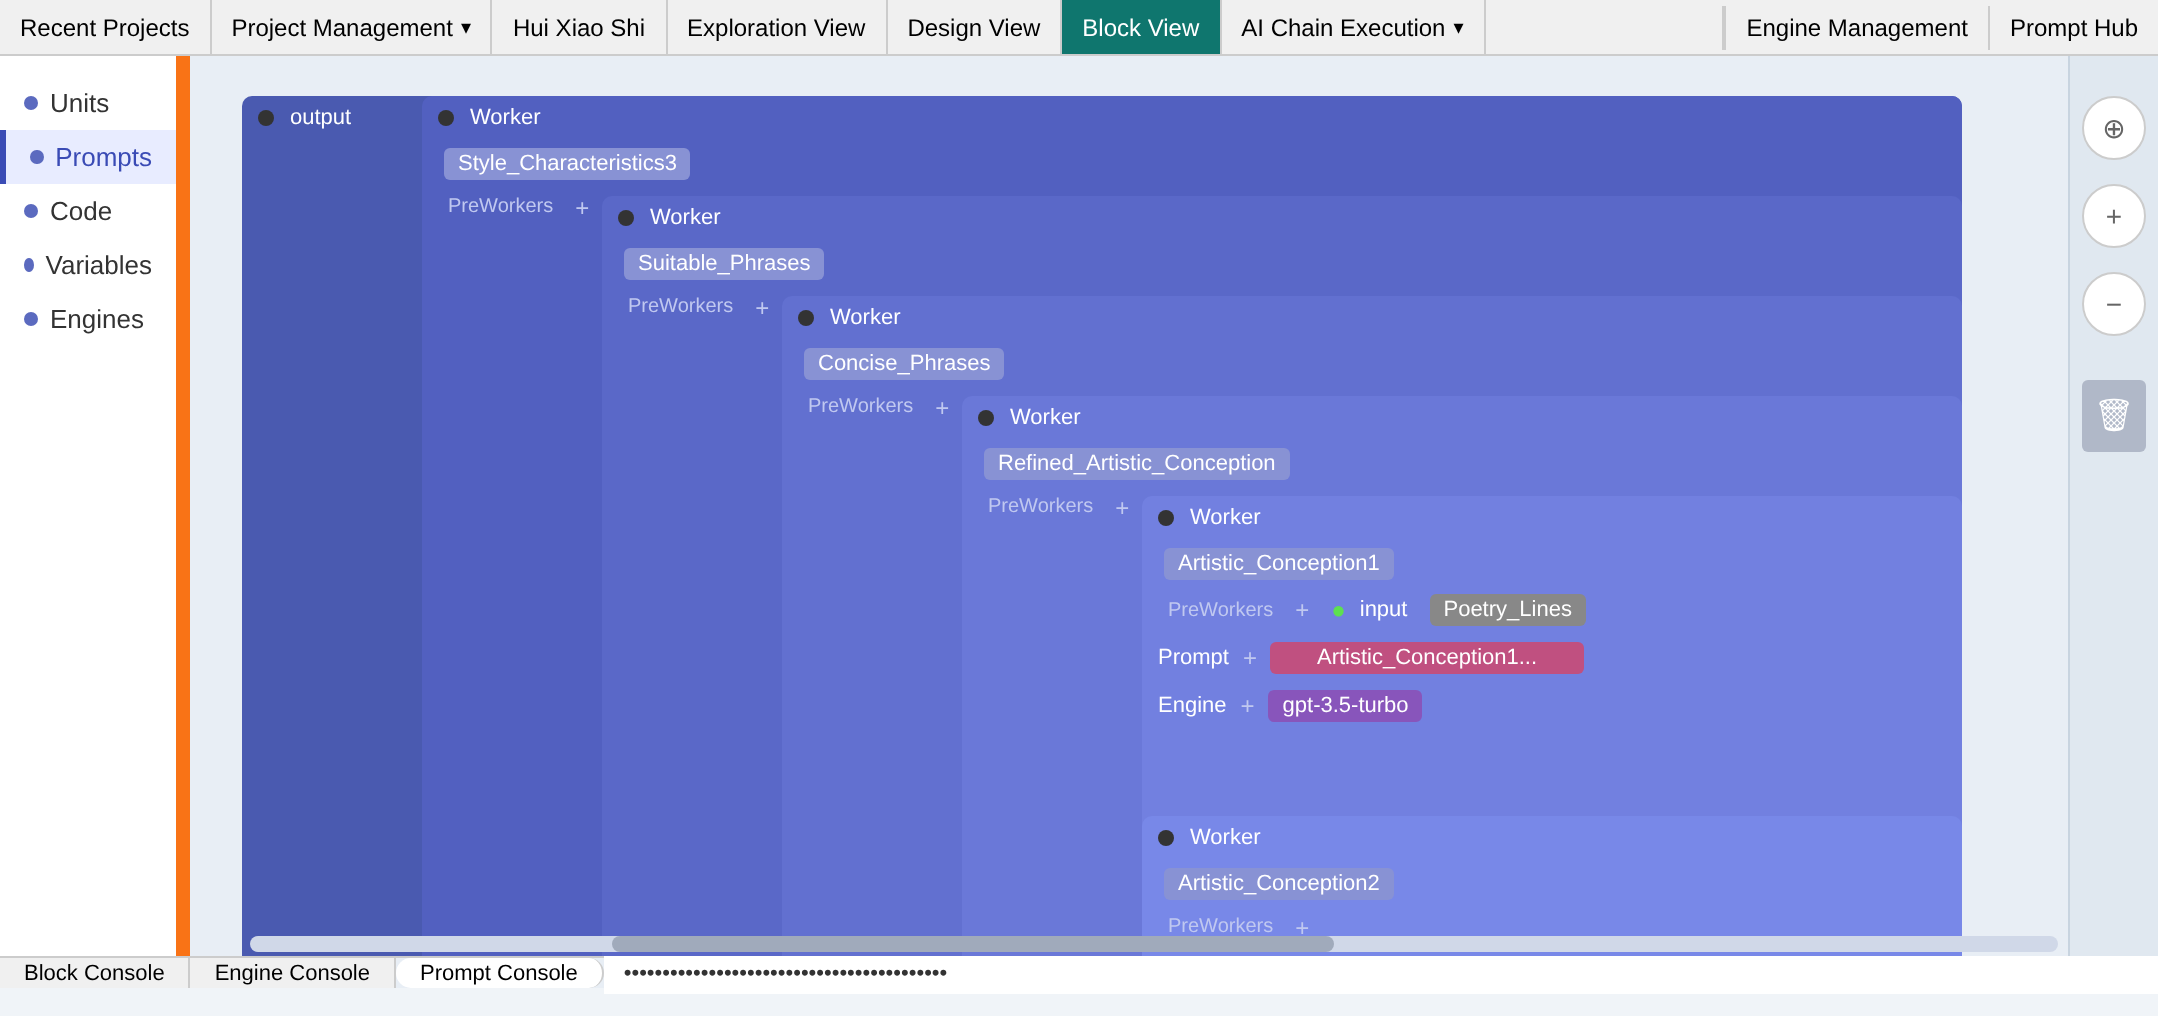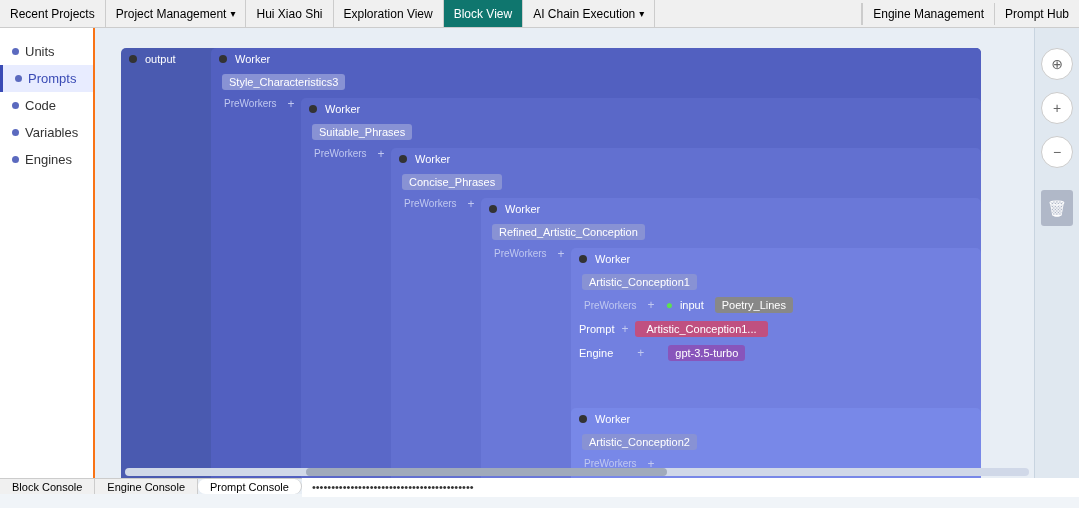--- a/index.html
+++ b/index.html
@@ -35,21 +35,21 @@
     
     .main-layout {
       display: flex;
       height: calc(508px - 28px - 30px);
     }
 
     
     .sidebar {
       width: 95px;
       background: white;
-      border-right: 2px solid #f97316;
+      border-right: 7px solid #f97316;
       padding-top: 10px;
     }
     .sidebar-item {
       padding: 6px 12px;
       cursor: pointer;
       font-size: 13px;
       color: #333;
       display: flex;
       align-items: center;
       gap: 6px;
@@ -139,21 +139,21 @@
       overflow: hidden;
       white-space: nowrap;
       background: white;
     }
 
     
     .prompt-tag {
       display: inline-block;
       background: #c05080;
       border-radius: 3px;
-      padding: 2px 11px;
+      padding: 2px 23px;
       font-size: 11px;
       color: white;
       margin: 1px 3px;
     }
     .engine-tag {
       display: inline-block;
       background: #8855bb;
       border-radius: 3px;
       padding: 2px 7px;
       font-size: 11px;
@@ -193,20 +193,21 @@
 <body>
 
 <div class="top-nav">
   <div class="nav-item">Recent Projects</div>
   <div class="nav-item">
     <span>Project Management</span>
     <span class="dropdown-arrow">▾</span>
   </div>
   <div class="nav-item">Hui Xiao Shi</div>
   <div class="nav-item">Exploration View</div>
+  <div class="nav-item">Design View</div>
   <div class="nav-item active">Block View</div>
   <div class="nav-item">
     <span>AI Chain Execution</span>
     <span class="dropdown-arrow">▾</span>
   </div>
   <div class="nav-spacer"></div>
   <div class="nav-right">
     <div class="nav-item">Engine Management</div>
     <div class="nav-item">Prompt Hub</div>
   </div>
@@ -315,21 +316,21 @@
                     <span style="color:white;font-size:11px;margin-left:4px;">input</span>
                     <span class="input-tag" style="margin-left:8px;">Poetry_Lines</span>
                   </div>
 
                   <div style="display:flex; align-items:center; padding:4px 8px; gap:4px;">
                     <span style="color:white;font-size:11px;">Prompt</span>
                     <span class="plus-icon">+</span>
                     <span class="prompt-tag">Artistic_Conception1...</span>
                   </div>
 
-                  <div style="display:flex; align-items:center; padding:2px 8px; gap:21px;">
+                  <div style="display:flex; align-items:center; padding:2px 8px; gap:4px;">
                     <span style="color:white;font-size:11px;">Engine</span>
                     <span class="plus-icon">+</span>
                     <span class="engine-tag">gpt-3.5-turbo</span>
                   </div>
 
                   <div style="position:absolute; left:0; top:160px; width:410px; height:85px; background:#7888e8; border-radius:5px;">
                     <div style="display:flex; align-items:center; padding:5px 8px; gap:8px;">
                       <span style="width:8px;height:8px;background:#333;border-radius:50%;display:inline-block;"></span>
                       <span style="color:white; font-size:11px;">Worker</span>
                     </div>

